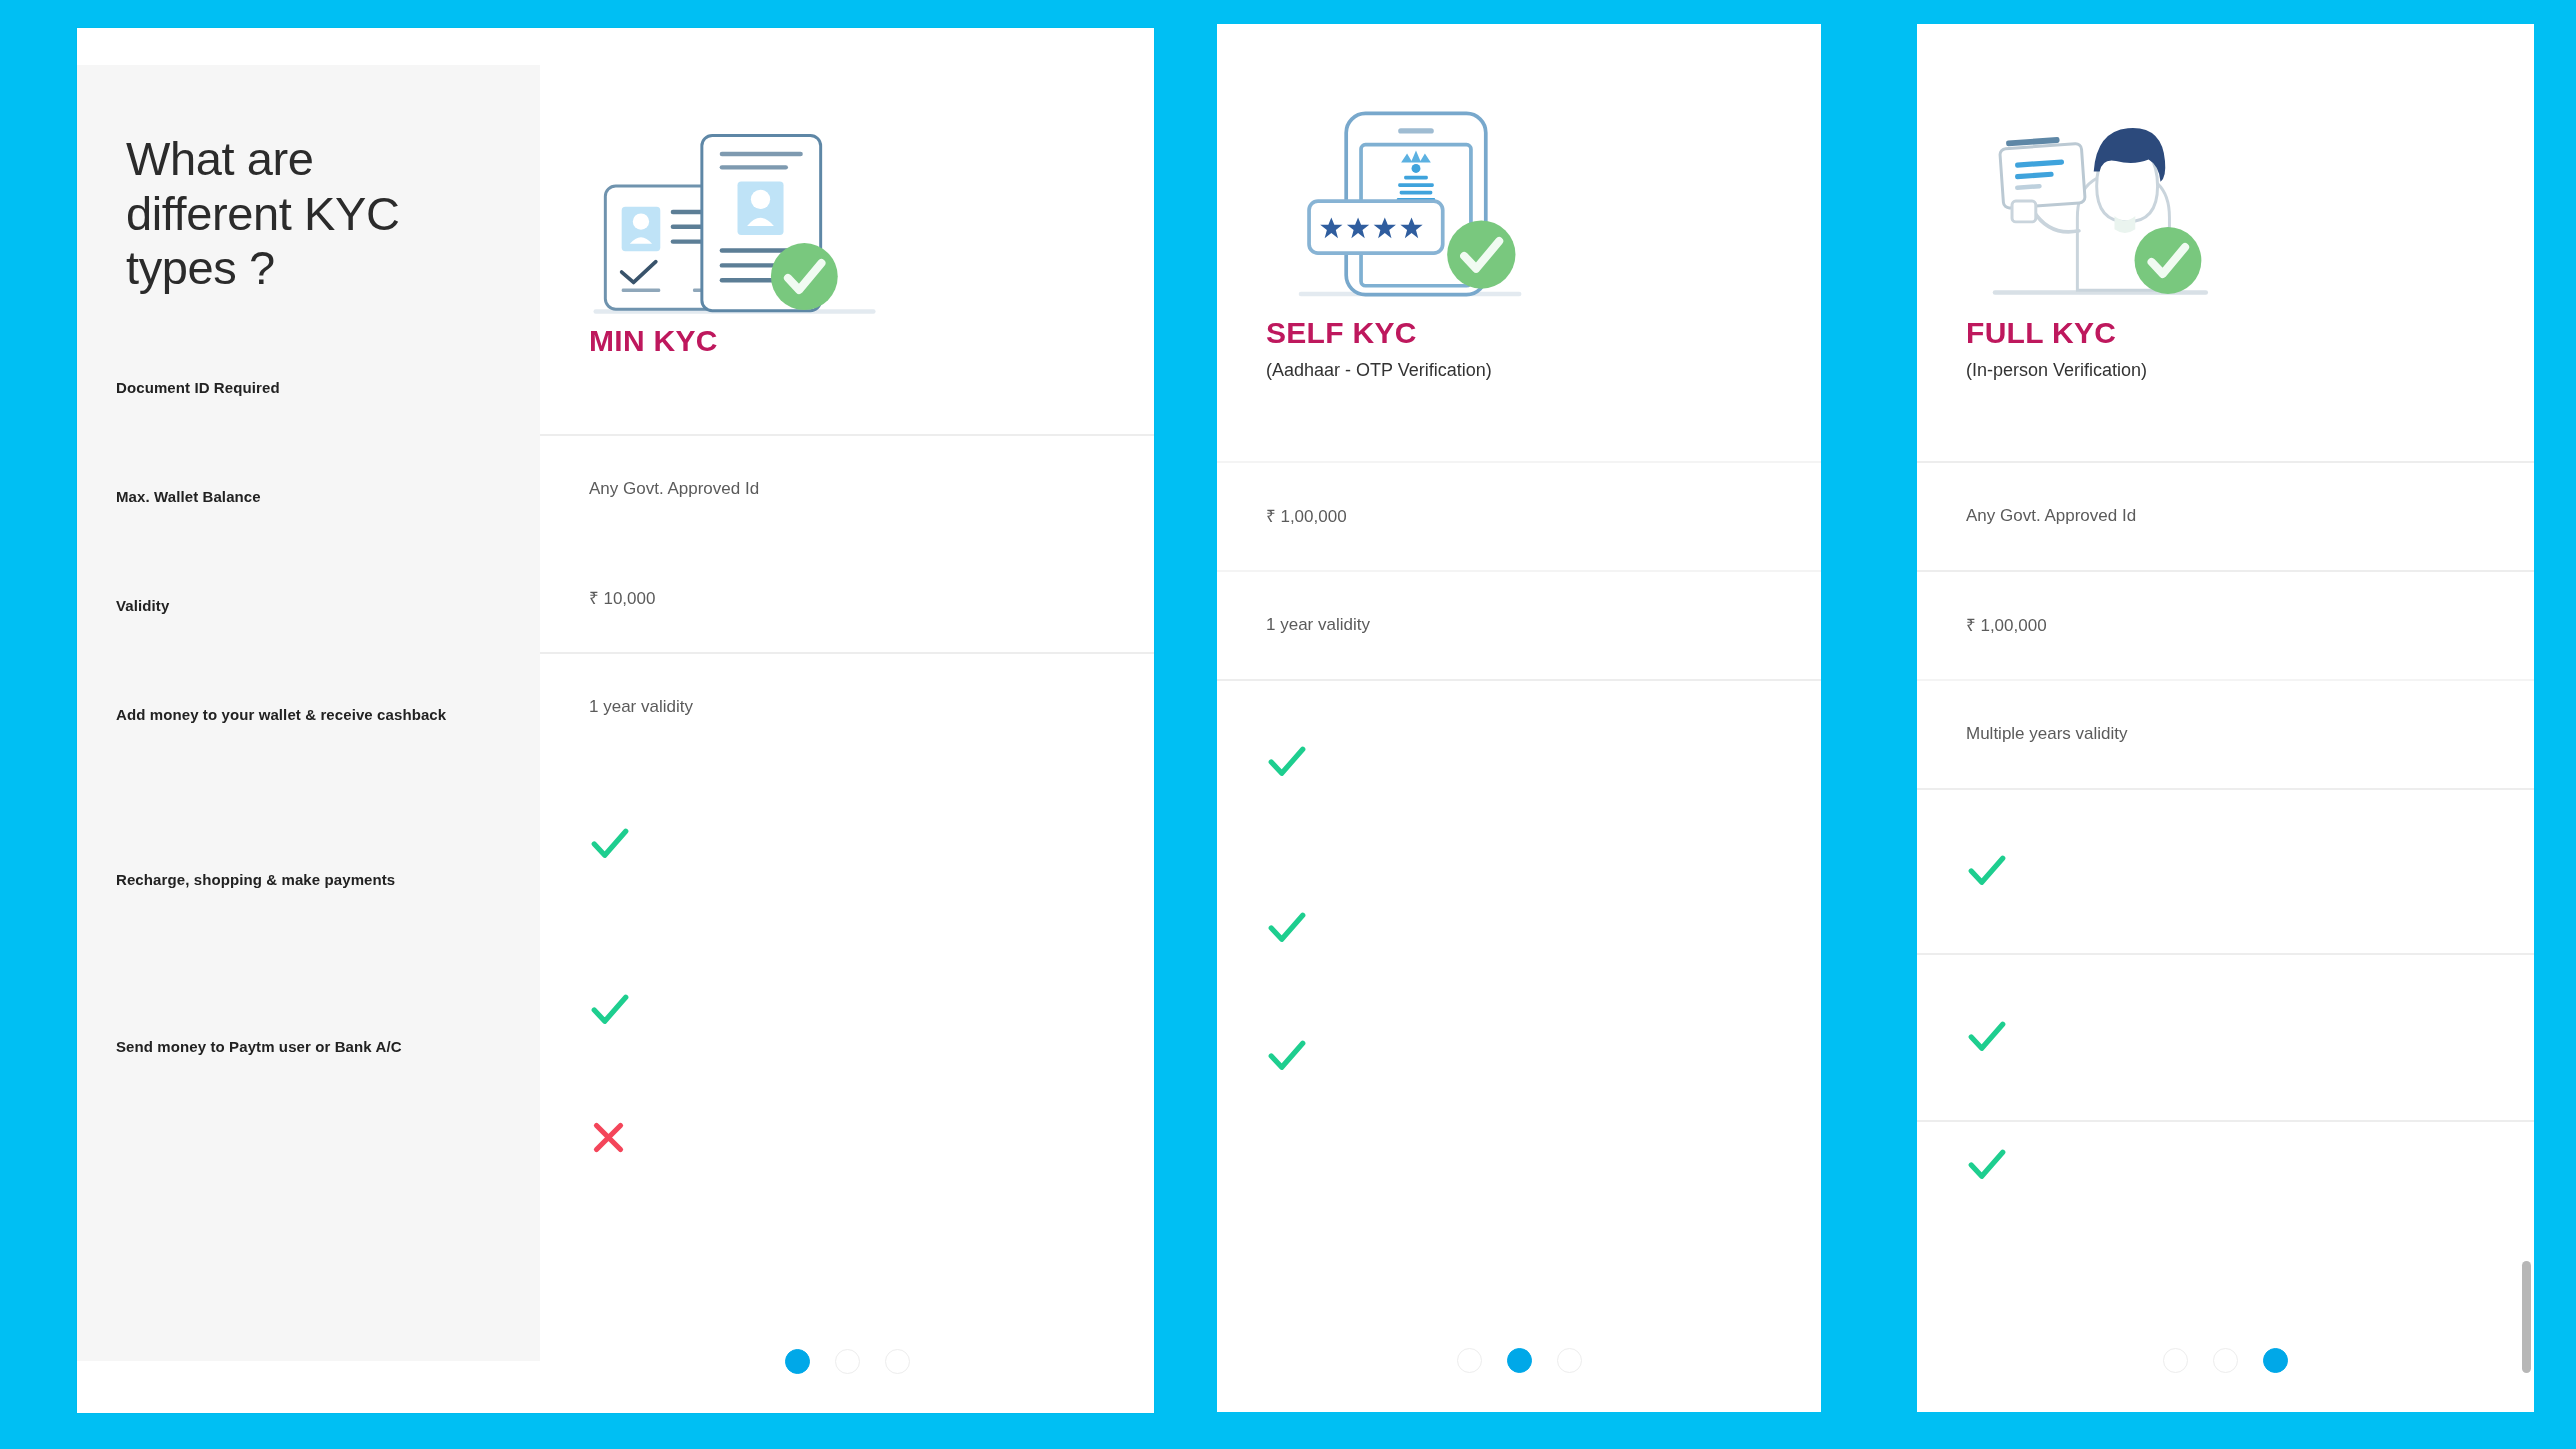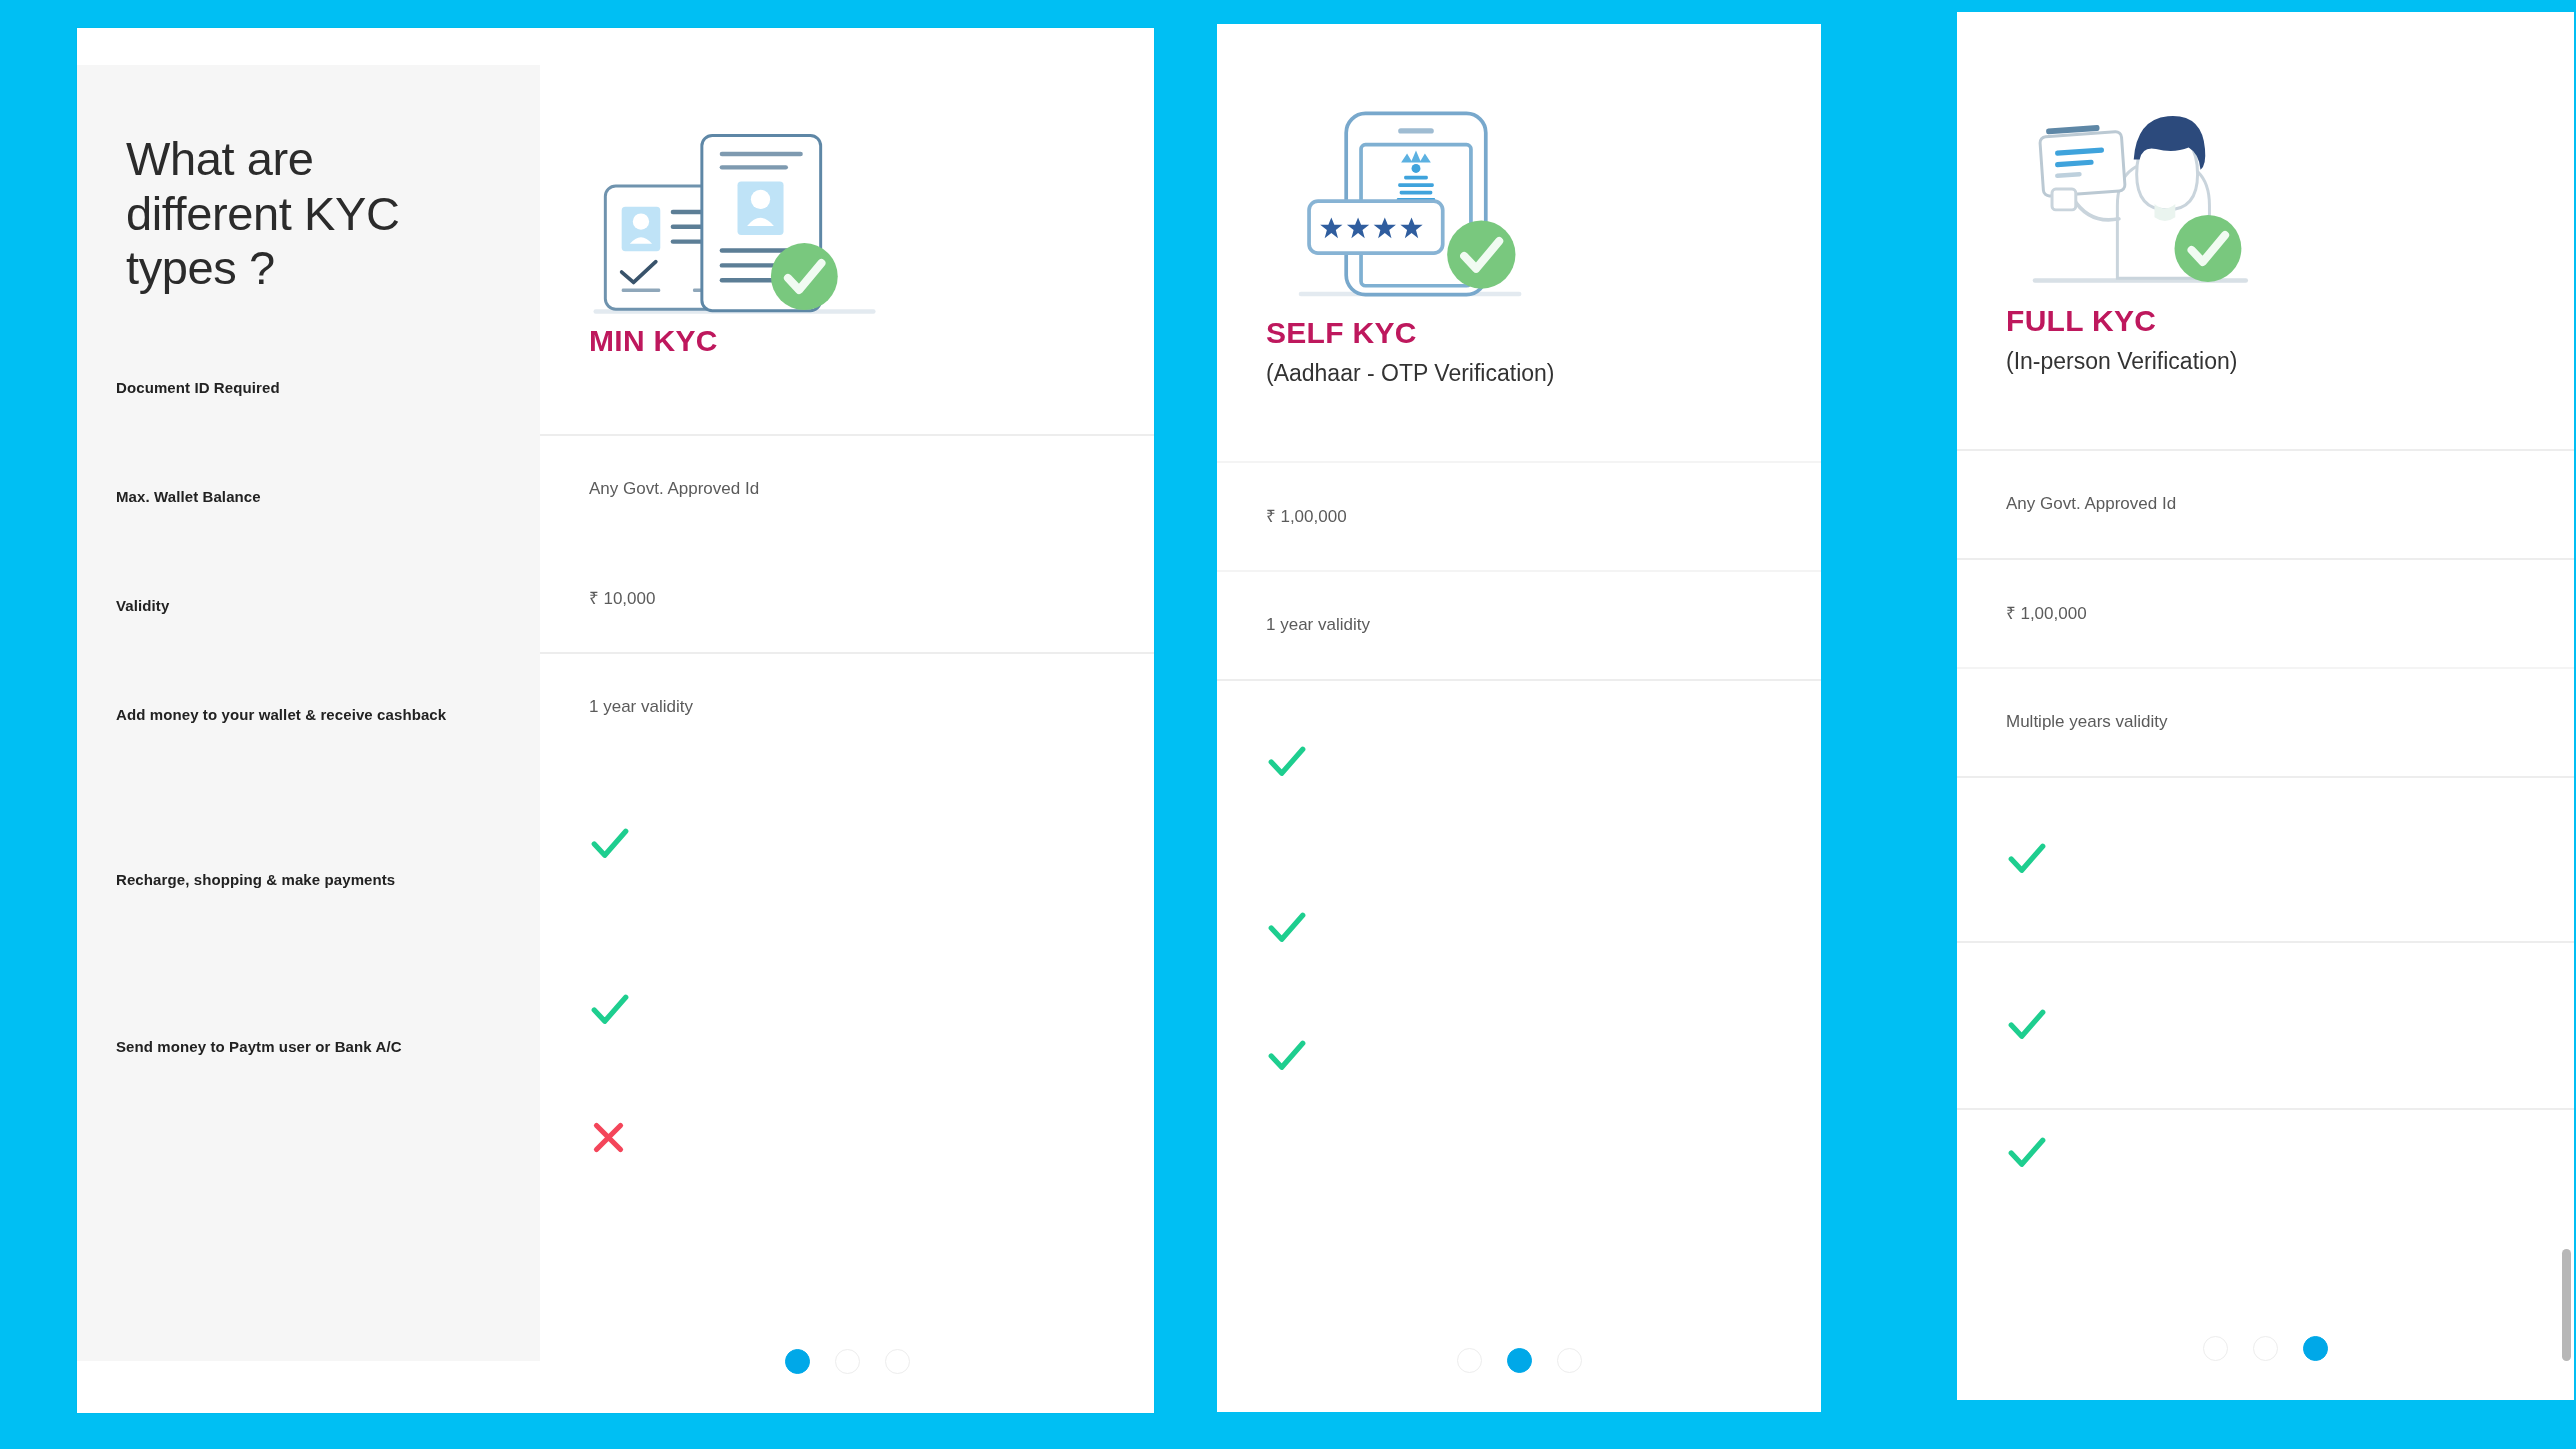--- a/index.html
+++ b/index.html
@@ -88,24 +88,23 @@
   .card-2 {
     position: absolute;
     left: 1217px;
     top: 24px;
     width: 604px;
     height: 1388px;
   }
   .card-3 {
     position: absolute;
     left: 1917px;
-    top: 12px;
+    top: 24px;
     width: 617px;
     height: 1388px;
-    margin-left: 40px;
   }
   .card-1-inner {
     flex: 1;
     position: relative;
     height: 100%;
   }
 
   .card-head {
     position: relative;
     box-sizing: border-box;
@@ -132,21 +131,21 @@
     color: #be185d;
     white-space: nowrap;
   }
   .card-title.t-1 { top: 296px; }
   .card-title.t-23 { top: 292px; }
 
   .card-sub {
     position: absolute;
     left: 49px;
     top: 336px;
-    font-size: 23px;
+    font-size: 18px;
     font-weight: 400;
     color: #333333;
     white-space: nowrap;
   }
 
   .rows { position: relative; }
 
   .row {
     box-sizing: border-box;
     padding-left: 49px;

